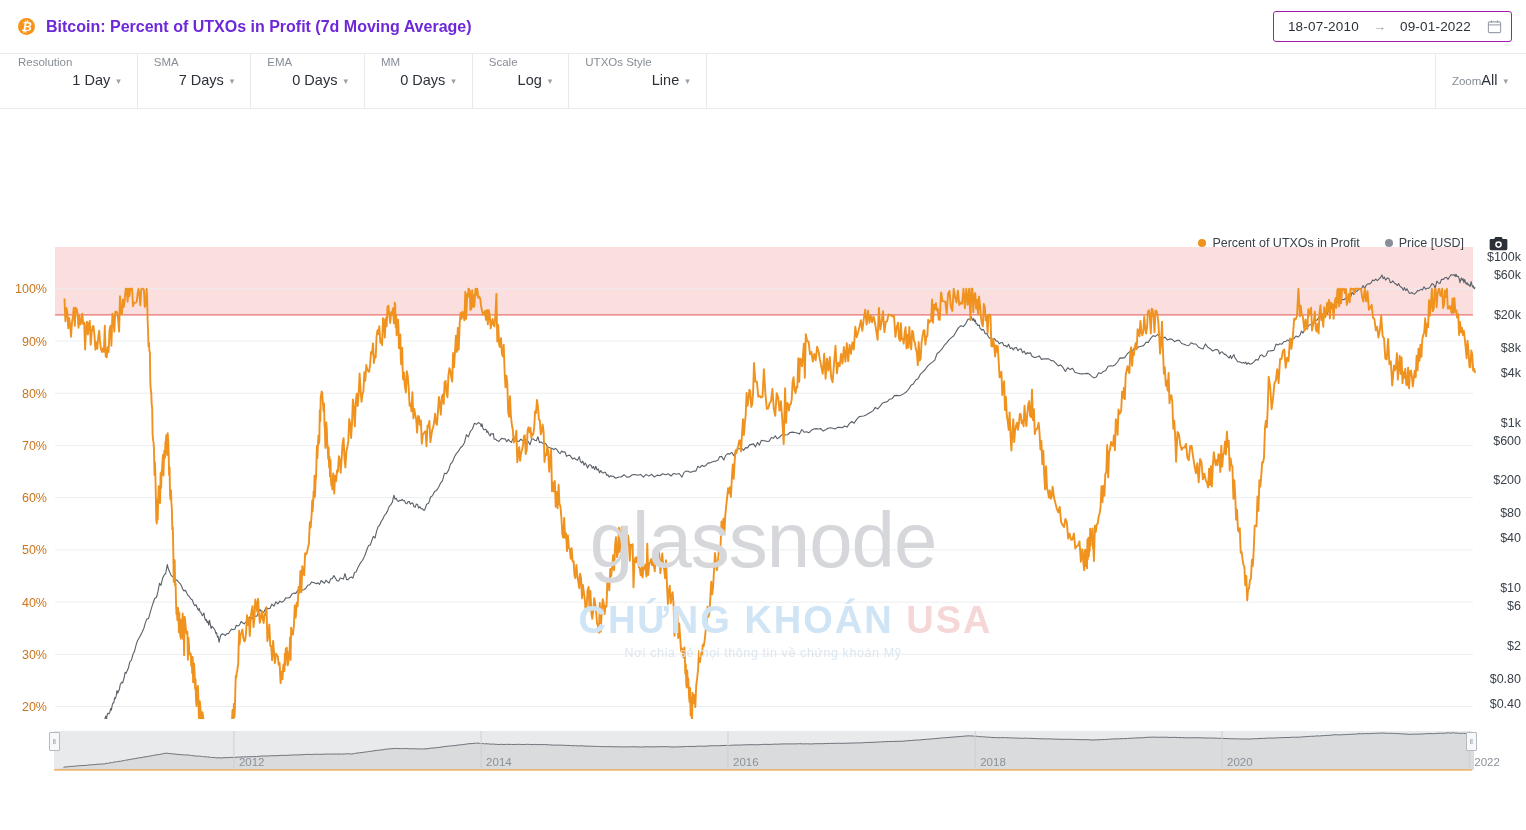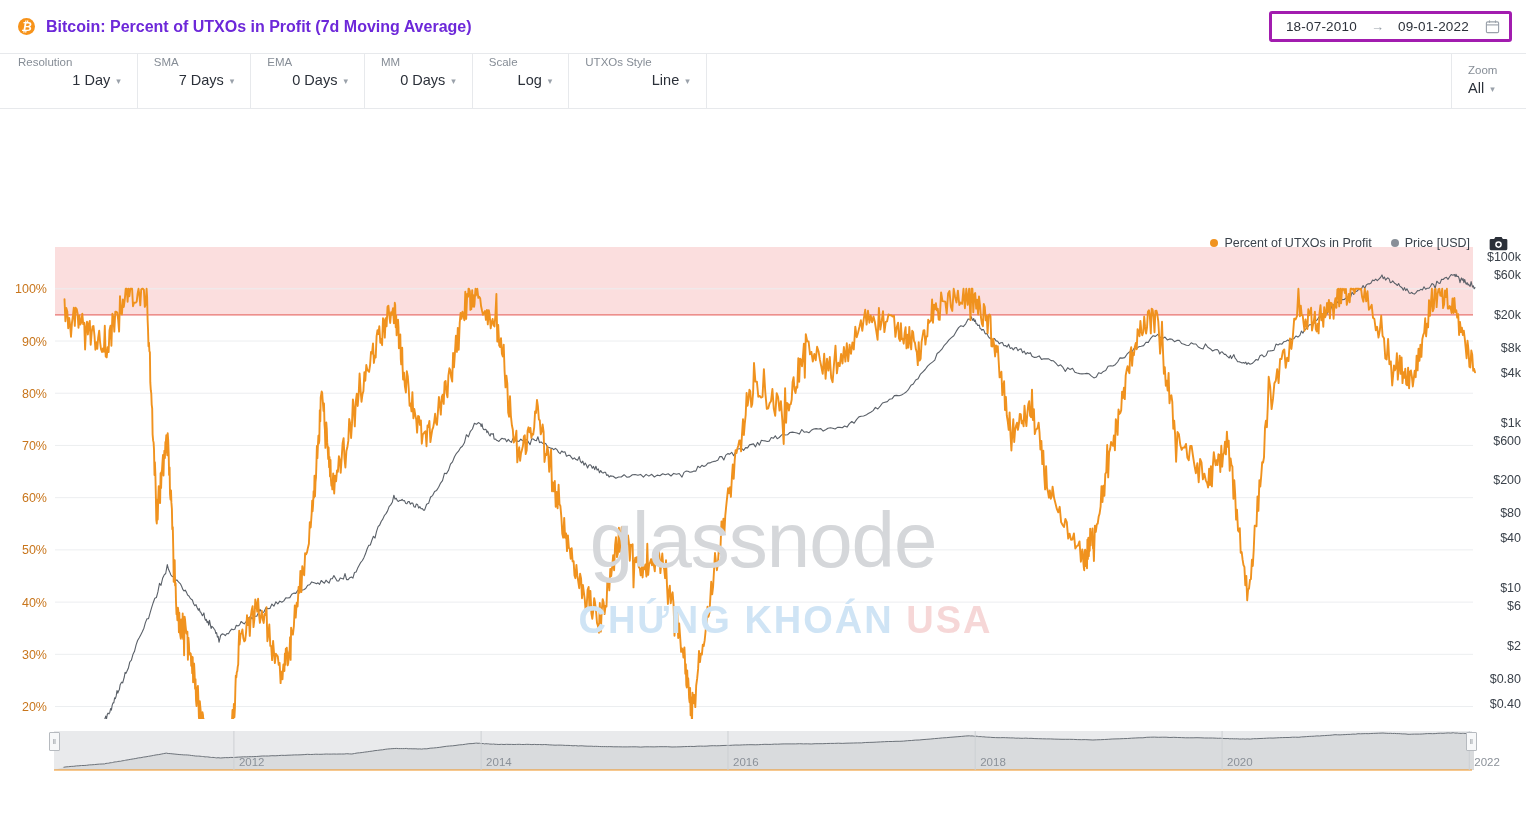--- a/index.html
+++ b/index.html
@@ -25,21 +25,21 @@
     display: flex; align-items: center; justify-content: center;
     line-height: 1; flex: 0 0 auto;
   }
   #chart-title {
     font-size: 16px; font-weight: 600; color: #6d28d9;
     margin-left: 11px; white-space: nowrap;
   }
   #date-range {
     margin-left: auto;
     display: flex; align-items: center;
-    border: 3px solid #a21caf; border-radius: 3px;
+    border: 1px solid #a21caf; border-radius: 3px;
     height: 31px; padding: 0 9px 0 14px;
     background: #fff; font-size: 13.5px; color: #2b3039;
   }
   #date-range .date-val { letter-spacing: .2px; }
   #date-range .arrow { color: #9aa1aa; margin: 0 14px; font-size: 13px; }
   #cal-icon { margin-left: 16px; display: flex; align-items: center; }
 
   
   #toolbar {
     height: 55px;
@@ -54,30 +54,30 @@
   }
   .ctrl:first-child { padding-left: 18px; }
   .ctrl-label { font-size: 11.5px; color: #868d96; line-height: 1.45; }
   .ctrl-value {
     font-size: 14.5px; color: #2b3039; line-height: 1.5;
     display: flex; align-items: center; gap: 6px; white-space: nowrap;
   }
   .chev { color: #9aa1aa; font-size: 9px; line-height: 1; }
   #toolbar-spacer { flex: 1; border-right: 1px solid #e7e9ec; }
   #zoom-ctrl {
-    display: flex; flex-direction: column; justify-content: center;
-    align-items: flex-start; padding: 0 18px 0 16px; min-width: 74px;
+    display: flex; flex-direction: row; justify-content: center;
+    align-items: center; padding: 0 18px 0 16px; min-width: 74px;
   }
 
   
   #chart-region { position: relative; height: 610px; width: 1526px; }
 
   #legend {
     position: absolute; top: 126px; right: 18px;
-    display: flex; align-items: center; gap: 19px;
+    display: flex; align-items: center; gap: 25px;
     font-size: 12.5px; color: #3b424b; z-index: 6;
   }
   .leg-item { display: flex; align-items: center; gap: 6px; white-space: nowrap; }
   .leg-dot { width: 8px; height: 8px; border-radius: 50%; flex: 0 0 auto; }
 
   #svg-chart { position: absolute; top: 0; left: 0; }
 
   
   #wm-glassnode {
     position: absolute; left: 0; right: 0; top: 392px;
@@ -200,20 +200,21 @@
         <path d="M2 4.2h3.4l1.3-2h6.6l1.3 2H18a1.4 1.4 0 0 1 1.4 1.4v9.1A1.4 1.4 0 0 1 18 16.1H2A1.4 1.4 0 0 1 .6 14.7V5.6A1.4 1.4 0 0 1 2 4.2z" fill="#2b3039"></path>
         <circle cx="10" cy="10.2" r="3.5" fill="#ffffff"></circle>
         <circle cx="10" cy="10.2" r="1.9" fill="#2b3039"></circle>
       </svg>
     </span>
   </div>
 
   <div id="wm-glassnode">glassnode</div>
   <div id="wm-ck">
     <div class="ck-main"><span class="ck-blue">CHỨNG KHOÁN </span><span class="ck-red">USA</span></div>
+    <div class="ck-sub">Nơi chia sẻ mọi thông tin về chứng khoán Mỹ</div>
   </div>
 
   <svg id="svg-chart" width="1526" height="610">
       <rect x="55" y="138" width="1418" height="67.88888888888886" fill="#fbdede"></rect>
       <line x1="55" y1="205.88888888888886" x2="1473" y2="205.88888888888886" stroke="#e8736f" stroke-width="1.2"></line>
       <line x1="55" y1="702" x2="1473" y2="702" stroke="#eceef0" stroke-width="1"></line>
       <text x="47" y="706.5" text-anchor="end" font-size="12.5" fill="#c8751b" font-family="&quot;Liberation Sans&quot;, sans-serif">0%</text>
       <line x1="55" y1="649.7777777777778" x2="1473" y2="649.7777777777778" stroke="#eceef0" stroke-width="1"></line>
       <text x="47" y="654.2777777777778" text-anchor="end" font-size="12.5" fill="#c8751b" font-family="&quot;Liberation Sans&quot;, sans-serif">10%</text>
       <line x1="55" y1="597.5555555555555" x2="1473" y2="597.5555555555555" stroke="#eceef0" stroke-width="1"></line>

